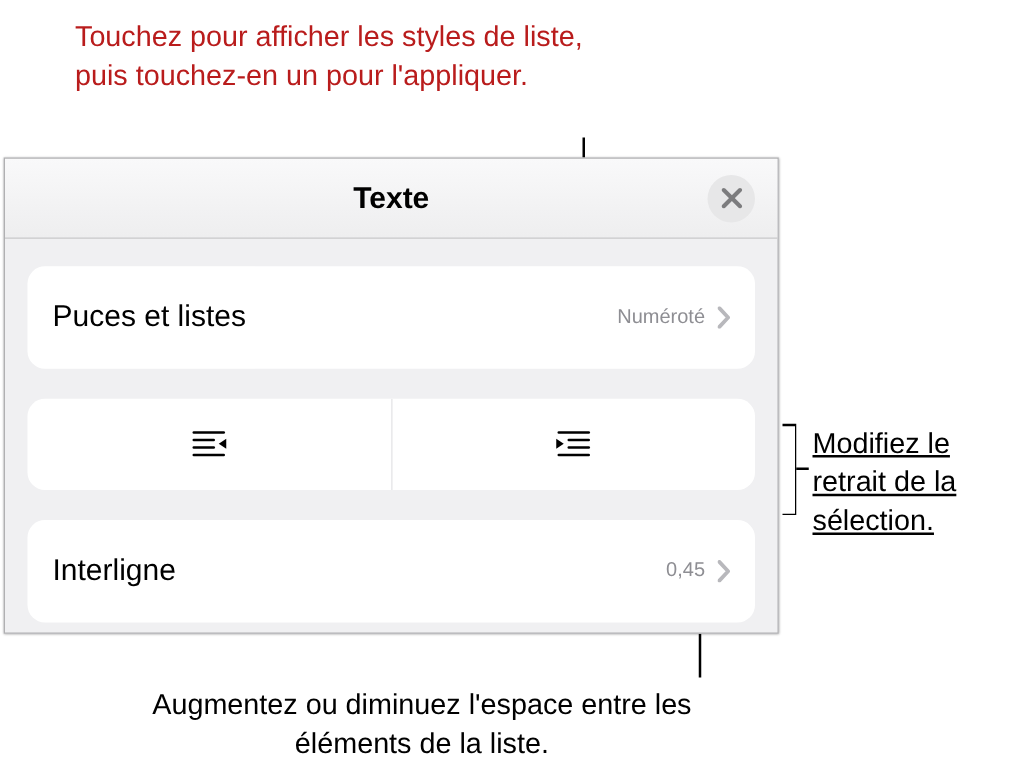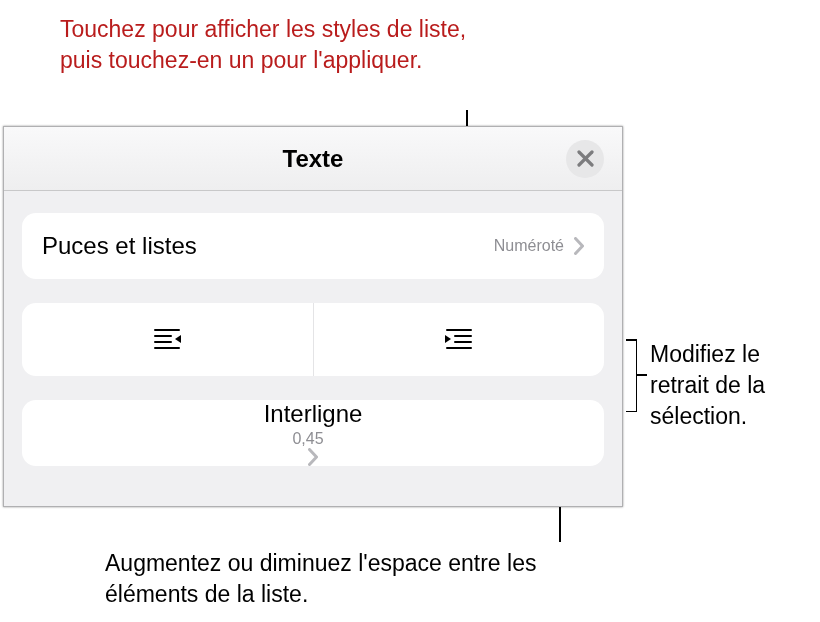--- a/index.html
+++ b/index.html
@@ -27,27 +27,28 @@
     }
     .callout-right {
       position: absolute;
       top: 339px;
       left: 650px;
       width: 160px;
       text-align: left;
       font-size: 23px;
       line-height: 1.35;
       color: #000;
+      text-decoration: underline;
     }
     .callout-bottom {
       position: absolute;
       top: 548px;
-      left: 105px;
+      left: 115px;
       width: 445px;
-      text-align: left;
+      text-align: center;
       font-size: 23px;
       line-height: 1.35;
       color: #000;
     }
     .callout-line {
       position: absolute;
       background: #000;
     }
     .line-top {
       left: 466px;
@@ -140,21 +141,21 @@
       stroke-width: 3.2;
       stroke-linecap: round;
     }
     .panel-body {
       padding: 22px 18px 0 18px;
     }
     .row {
       background: #fff;
       border-radius: 14px;
       padding: 0 20px;
-      height: 66px;
+      height: 82px;
       display: flex;
       align-items: center;
       margin-bottom: 24px;
     }
     .row-label {
       font-size: 24px;
       color: #000;
       flex: 1;
     }
     .row-value {
@@ -198,21 +199,20 @@
       stroke-width: 2;
       stroke-linecap: round;
       fill: none;
     }
     .indent-icon .arrow {
       fill: #000;
       stroke: none;
     }
     .row-last {
       margin-bottom: 16px;
-      flex-direction: column;
     }
   </style>
 </head>
 <body>
 
 <div class="callout-top">Touchez pour afficher les styles de liste, puis touchez-en un pour l'appliquer.</div>
 <div class="callout-line line-top"></div>
 
 <div class="callout-right">Modifiez le retrait de la sélection.</div>
 <div class="bracket">

